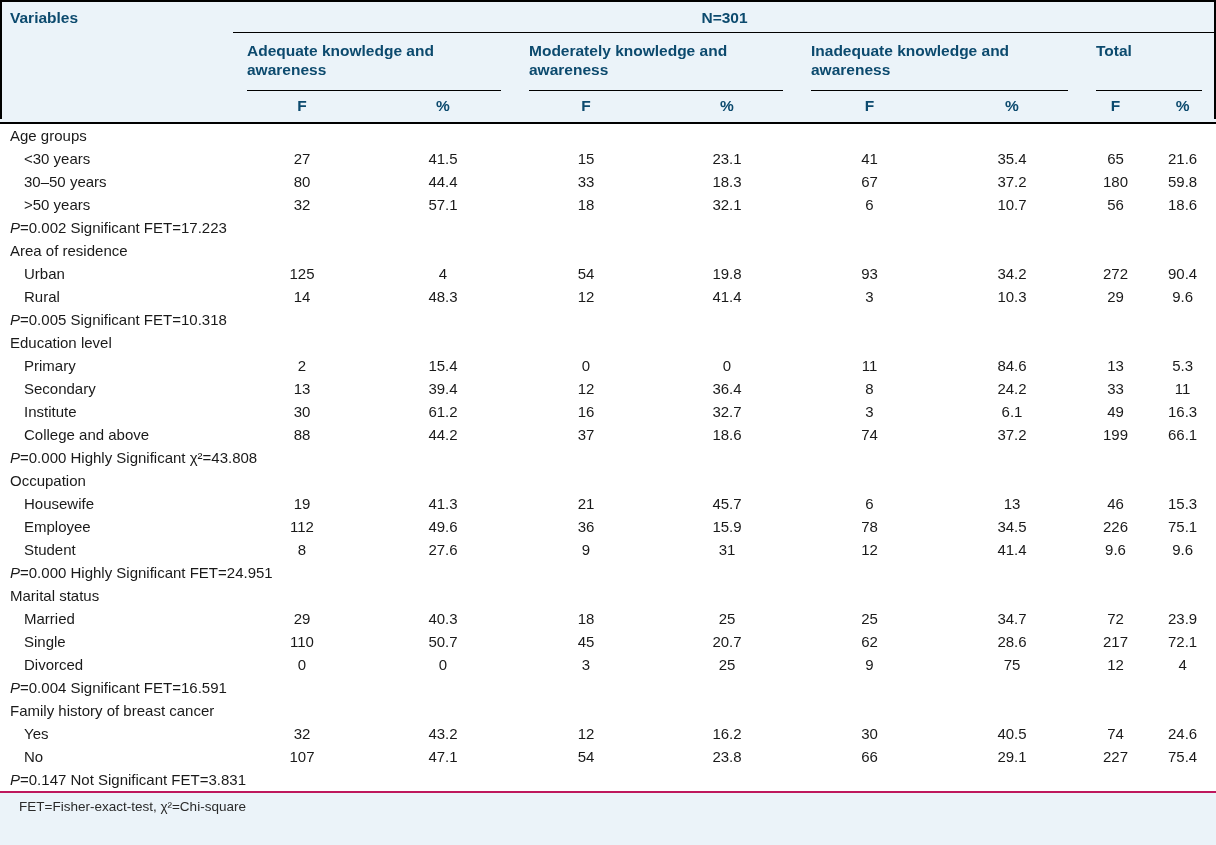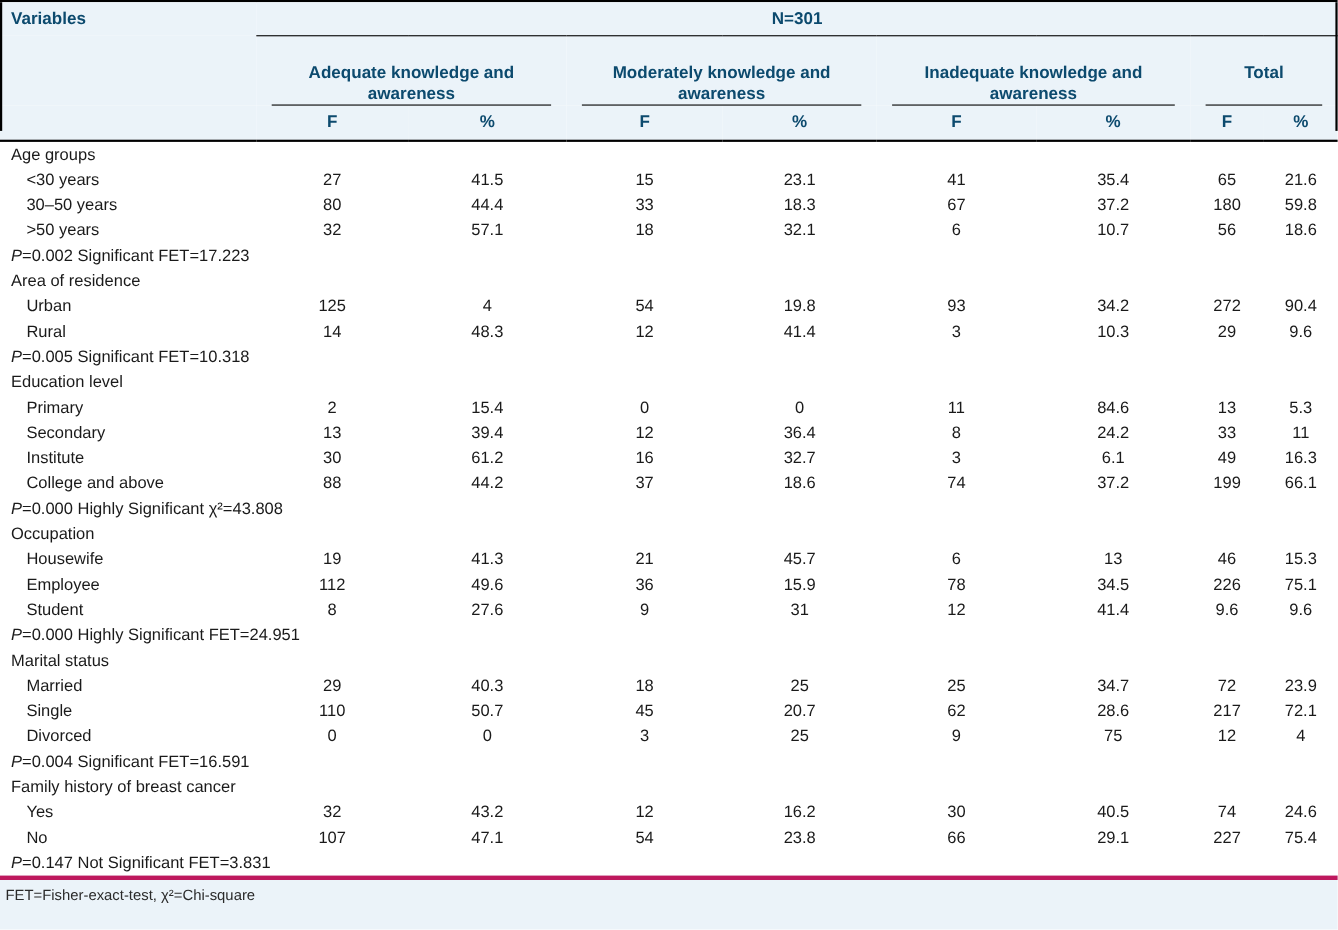--- a/index.html
+++ b/index.html
@@ -24,39 +24,39 @@
   th, td { margin: 0; }
 
   thead { background: #ebf3f9; }
   thead th { font-weight: bold; font-size: 15.5px; color: #0c4a6e; }
 
   .th-vars { text-align: left; vertical-align: top; padding: 7px 0 0 10px; height: 30px; box-sizing: border-box; }
   .th-n { vertical-align: top; padding-top: 7px; border-bottom: 1.5px solid #000; text-align: center; }
 
   .th-grp { padding: 0; vertical-align: top; height: 58px; }
   .grp { margin: 0 14px; height: 100%; display: flex; flex-direction: column; }
-  .grp-text { padding-top: 24px; line-height: 1.25; text-align: center; }
+  .grp-text { padding-top: 8px; line-height: 1.25; text-align: left; }
   .grp::after { content: ""; display: block; margin-top: auto; border-bottom: 1.5px solid #000; }
 
   .th-sub { height: 28px; text-align: center; vertical-align: middle; border-bottom: 2.5px solid #000; padding-bottom: 2px; }
 
   tbody td { font-size: 15px; height: 23px; line-height: 23px; padding: 0; white-space: nowrap; }
   td.sec-title { padding-left: 10px; }
   td.row-label { padding-left: 24px; }
   td.cell { text-align: center; }
   td.note { padding-left: 10px; }
   td.note i { font-style: italic; }
 
   .footer {
     flex: 1;
-    border-top: 4px solid #be185d;
+    border-top: 2px solid #be185d;
     background: #ebf3f9;
     font-size: 13.5px;
     color: #2a2a2a;
-    padding: 6px 0 0 5px;
+    padding: 6px 0 0 19px;
     box-sizing: border-box;
   }
 </style>
 </head>
 <body>
 
 <div class="page">
   <div class="edge-bar left"></div>
   <div class="edge-bar right"></div>
 

